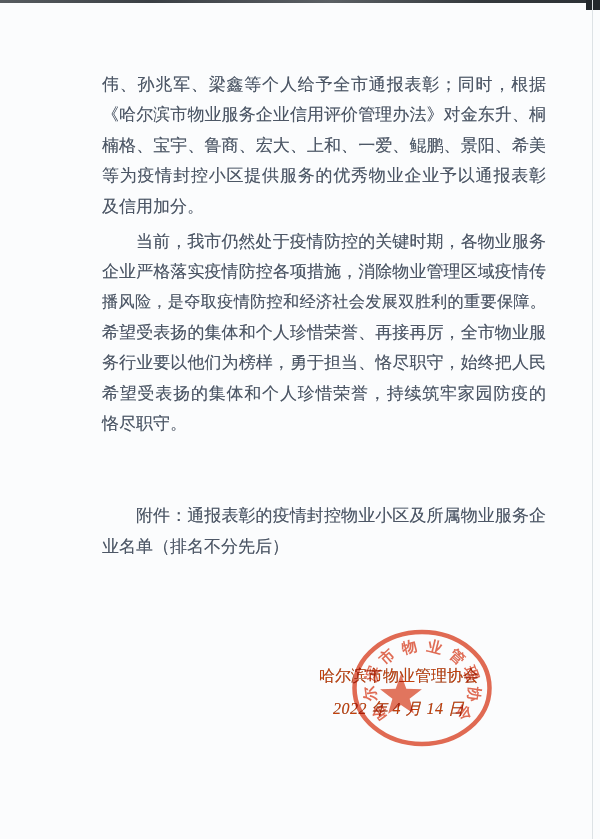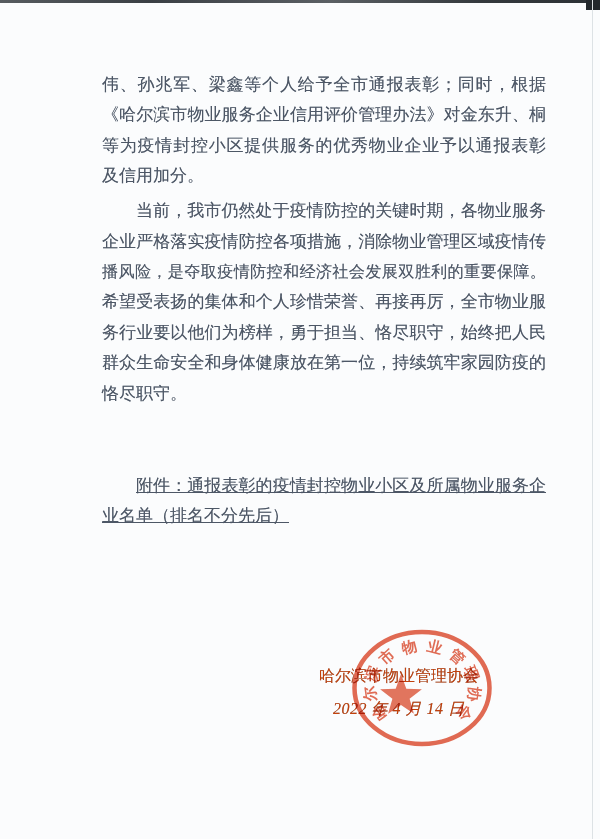--- a/index.html
+++ b/index.html
@@ -31,21 +31,21 @@
     font-size:17px;line-height:30.4px;
     color:var(--ink,#4d5766);
     text-shadow:0 0 0.6px rgba(77,87,102,0.55);
     margin-left:18px;
   }
   .line{text-align:justify;text-align-last:justify;text-justify:inter-character;}
   .line.last{text-align-last:left;}
   .line.ind{text-indent:34px;}
   .line.tight{font-size:16.2px;}
   .p2{margin-top:4.5px;}
-  .attach{margin-top:62px;text-decoration:underline;}
+  .attach{margin-top:62px;}
   .sig{
     position:absolute;
     color:#c2410c;
     text-shadow:0 0 0.6px rgba(63,71,81,0.55);
     white-space:nowrap;
   }
   .sig-org{left:319px;top:666px;font-size:16px;}
   .sig-date{left:333px;top:699px;font-size:16px;letter-spacing:0.5px;font-style:italic;}
   .seal{
     position:absolute;left:349px;top:628px;width:146px;height:124px;
@@ -63,30 +63,31 @@
 <div class="page" style="--ink: #4d5766; background: rgb(251, 252, 253);">
 
   <div class="scan-top-edge"></div>
   <div class="scan-corner-mark"></div>
   <div class="scan-right-line"></div>
 
   <div class="body-text">
     <div class="para">
       <div class="line">伟、孙兆军、梁鑫等个人给予全市通报表彰；同时，根据</div>
       <div class="line">《哈尔滨市物业服务企业信用评价管理办法》对金东升、桐</div>
+      <div class="line">楠格、宝宇、鲁商、宏大、上和、一爱、鲲鹏、景阳、希美</div>
       <div class="line">等为疫情封控小区提供服务的优秀物业企业予以通报表彰</div>
       <div class="line last">及信用加分。</div>
     </div>
     <div class="para p2">
       <div class="line ind">当前，我市仍然处于疫情防控的关键时期，各物业服务</div>
       <div class="line">企业严格落实疫情防控各项措施，消除物业管理区域疫情传</div>
       <div class="line tight">播风险，是夺取疫情防控和经济社会发展双胜利的重要保障。</div>
       <div class="line">希望受表扬的集体和个人珍惜荣誉、再接再厉，全市物业服</div>
       <div class="line">务行业要以他们为榜样，勇于担当、恪尽职守，始终把人民</div>
-      <div class="line">群众生命安全和身体健康放在第一位，持续筑牢家园防疫的</div>
+      <div class="line">希望受表扬的集体和个人珍惜荣誉，持续筑牢家园防疫的</div>
       <div class="line last">恪尽职守。</div>
     </div>
     <div class="para attach">
       <div class="line ind">附件：通报表彰的疫情封控物业小区及所属物业服务企</div>
       <div class="line last">业名单（排名不分先后）</div>
     </div>
   </div>
 
   <div class="sig sig-org">哈尔滨市物业管理协会</div>
   <div class="sig sig-date">2022 年 4 月 14 日</div>

